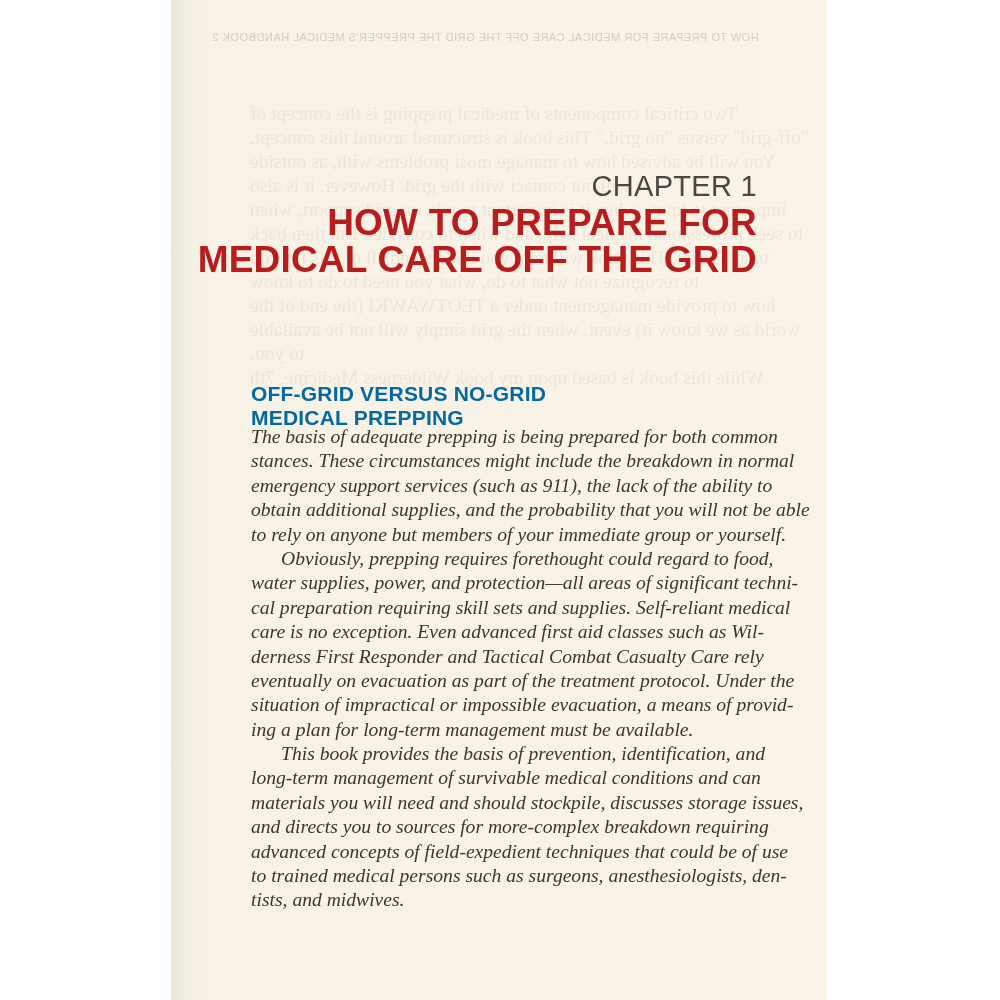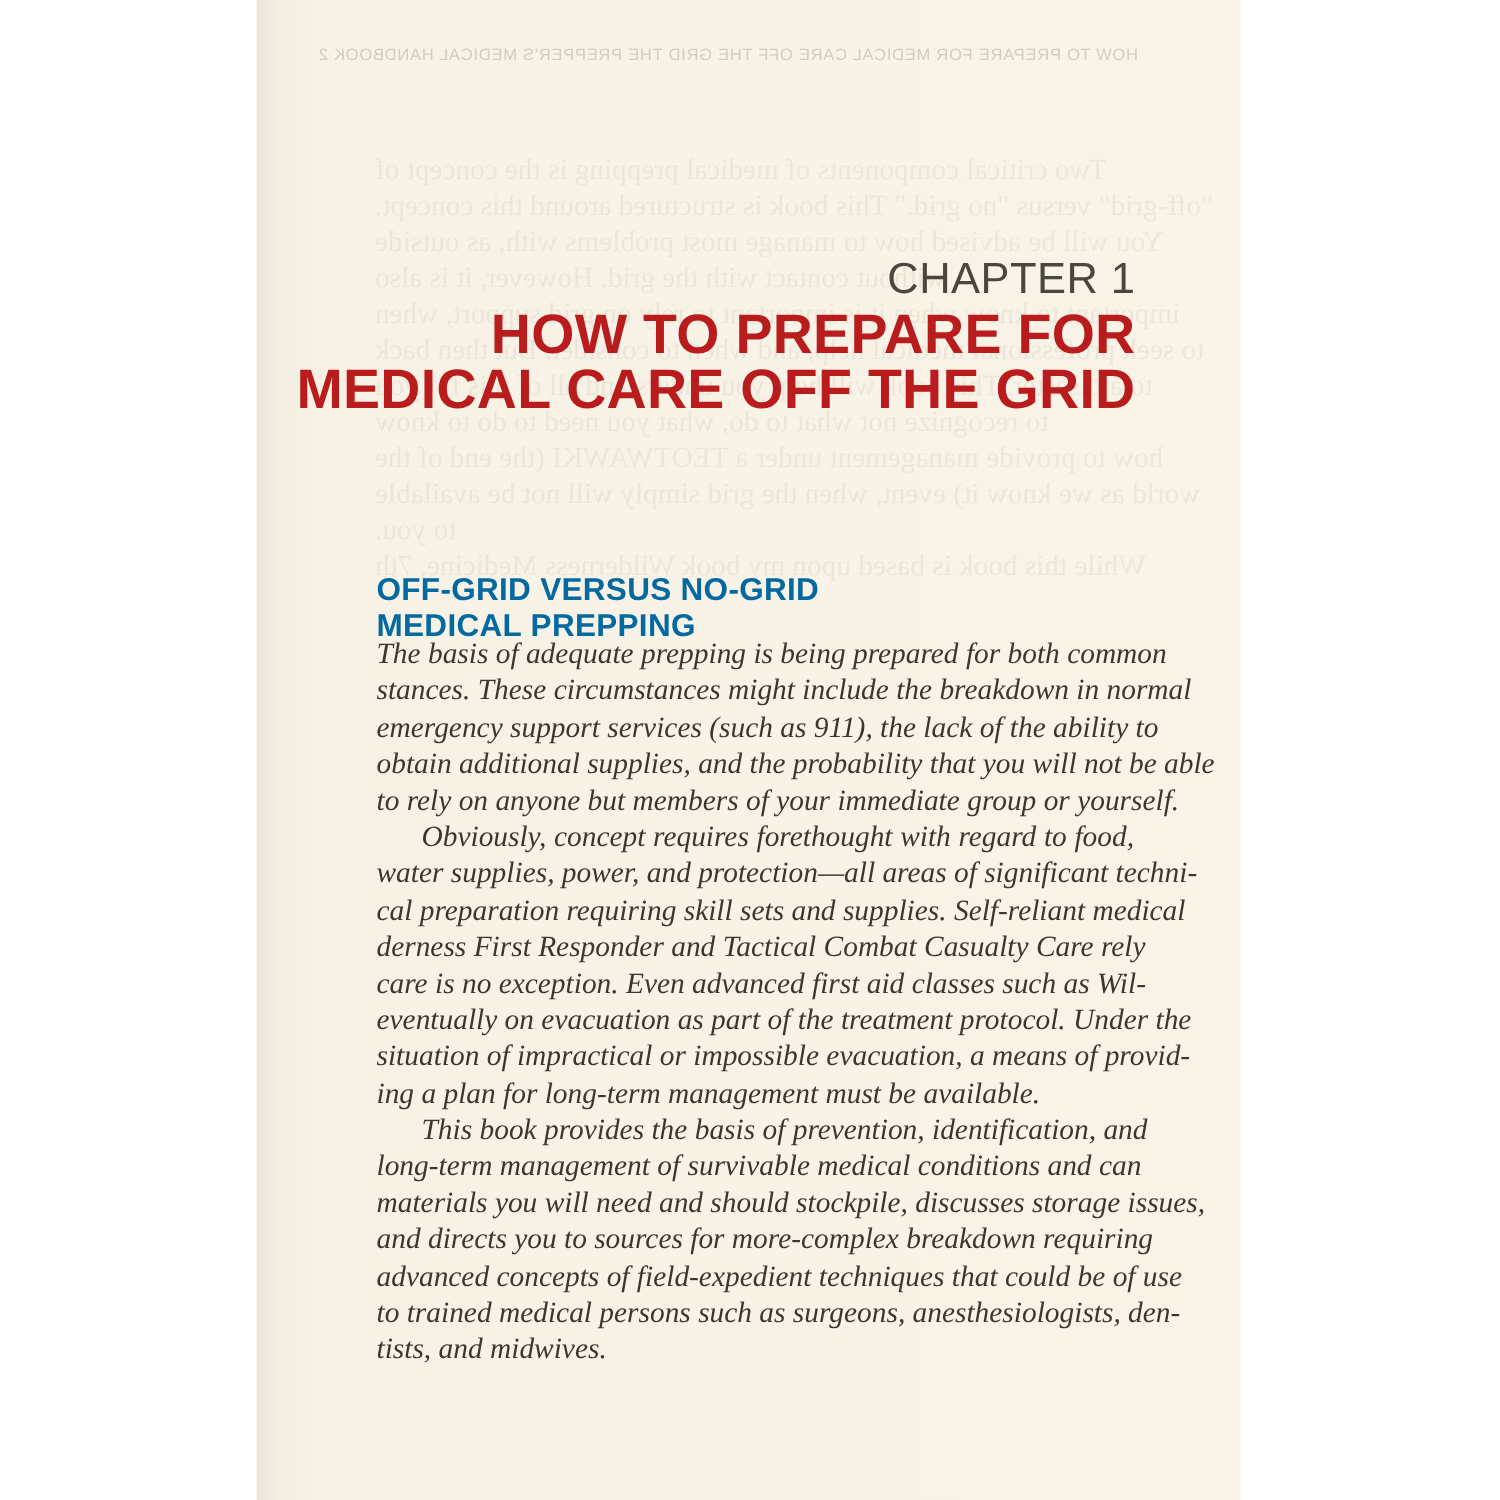--- a/index.html
+++ b/index.html
@@ -140,25 +140,25 @@
 
 <div class="body">
   <div>
     <span class="line">The basis of adequate prepping is being prepared for both common</span>
     <span class="line">stances. These circumstances might include the breakdown in normal</span>
     <span class="line">emergency support services (such as 911), the lack of the ability to</span>
     <span class="line">obtain additional supplies, and the probability that you will not be able</span>
     <span class="line last">to rely on anyone but members of your immediate group or yourself.</span>
   </div>
   <div>
-    <span class="line indent">Obviously, concept requires forethought with regard to food,</span>
+    <span class="line indent">Obviously, prepping requires forethought could regard to food,</span>
     <span class="line">water supplies, power, and protection—all areas of significant techni-</span>
     <span class="line">cal preparation requiring skill sets and supplies. Self-reliant medical</span>
+    <span class="line">care is no exception. Even advanced first aid classes such as Wil-</span>
     <span class="line">derness First Responder and Tactical Combat Casualty Care rely</span>
-    <span class="line">care is no exception. Even advanced first aid classes such as Wil-</span>
     <span class="line">eventually on evacuation as part of the treatment protocol. Under the</span>
     <span class="line">situation of impractical or impossible evacuation, a means of provid-</span>
     <span class="line last">ing a plan for long-term management must be available.</span>
   </div>
   <div>
     <span class="line indent">This book provides the basis of prevention, identification, and</span>
     <span class="line">long-term management of survivable medical conditions and can</span>
     <span class="line">materials you will need and should stockpile, discusses storage issues,</span>
     <span class="line">and directs you to sources for more-complex breakdown requiring</span>
     <span class="line">advanced concepts of field-expedient techniques that could be of use</span>

